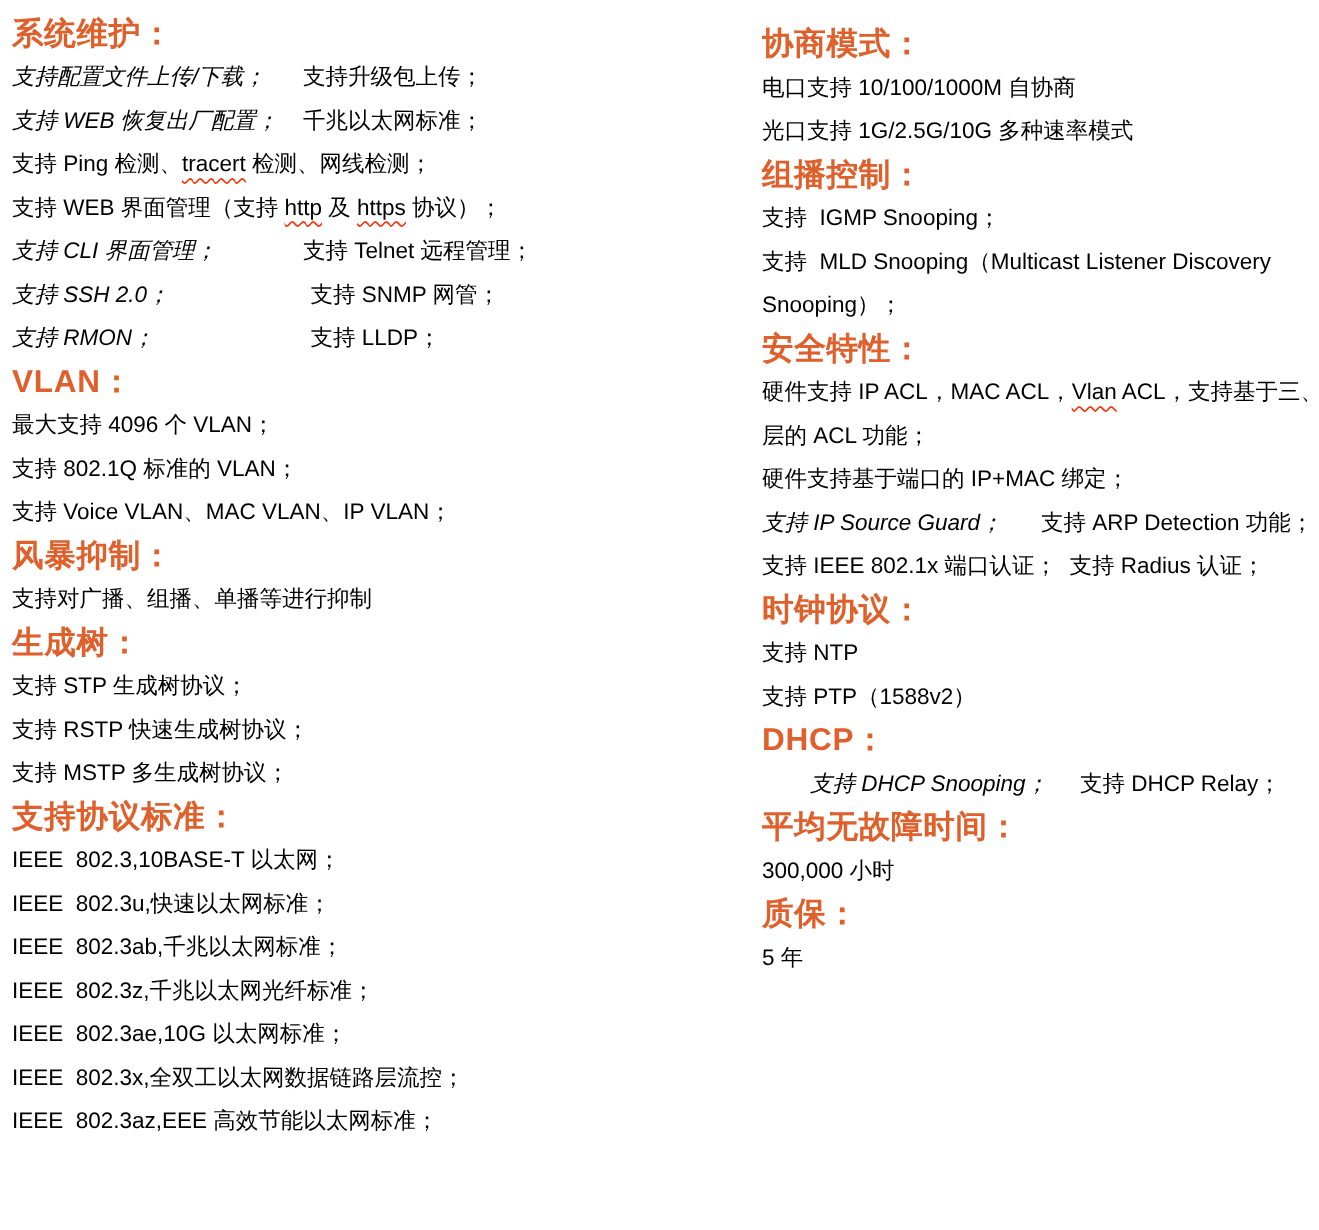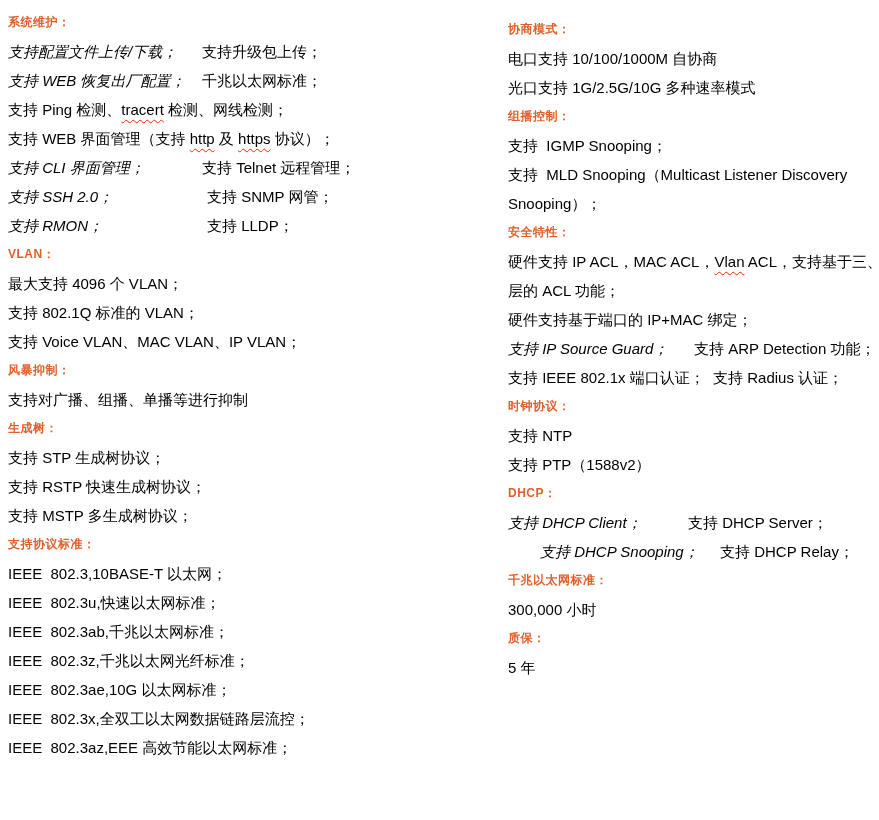--- a/index.html
+++ b/index.html
@@ -20,21 +20,21 @@
     background: #ffffff;
   }
   .col {
     position: absolute;
     top: 0;
   }
   .col-left  { left: 8px;   top: 8px;  width: 436px; }
   .col-right { left: 508px; top: 15px; width: 368px; }
   .sec-title {
     margin: 0;
-    font-size: 12px;
+    font-size: 21px;
     line-height: 29px;
     height: 29px;
     font-weight: bold;
     color: var(--heading-color, #e0602b);
     letter-spacing: 0.5px;
     white-space: pre;
   }
   .line {
     font-size: 15px;
     line-height: 29px;
@@ -100,20 +100,19 @@
       <h3 class="sec-title">安全特性：</h3>
       <div class="line"><span>硬件支持 IP ACL，MAC ACL，</span><span class="spell">Vlan</span><span> ACL，支持基于三、四</span></div>
       <div class="line"><span>层的 ACL 功能；</span></div>
       <div class="line"><span>硬件支持基于端口的 IP+MAC 绑定；</span></div>
       <div class="line"><span class="cell" style="min-width: 186px;">支持 IP Source Guard；</span><span>支持 ARP Detection 功能；</span></div>
       <div class="line"><span>支持 IEEE 802.1x 端口认证；  支持 Radius 认证；</span></div>
       <h3 class="sec-title">时钟协议：</h3>
       <div class="line"><span>支持 NTP</span></div>
       <div class="line"><span>支持 PTP（1588v2）</span></div>
       <h3 class="sec-title">DHCP：</h3>
-      <div class="line"><span class="cell" style="min-width: 180px;">支持 DHCP Client；</span><span>支持 DHCP Server；</span></div>
       <div class="line"><span class="cell" style="min-width: 180px; margin-left: 32px;">支持 DHCP Snooping；</span><span>支持 DHCP Relay；</span></div>
-      <h3 class="sec-title">千兆以太网标准：</h3>
+      <h3 class="sec-title">平均无故障时间：</h3>
       <div class="line"><span>300,000 小时</span></div>
       <h3 class="sec-title">质保：</h3>
       <div class="line"><span>5 年</span></div>
     </div>
 </div>
 
 </body></html>

